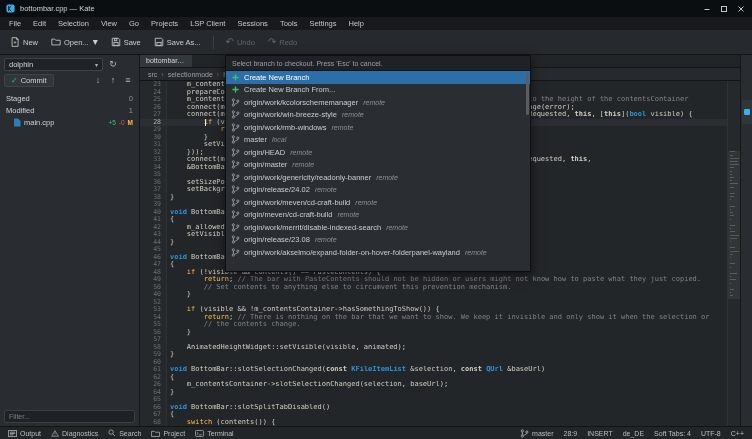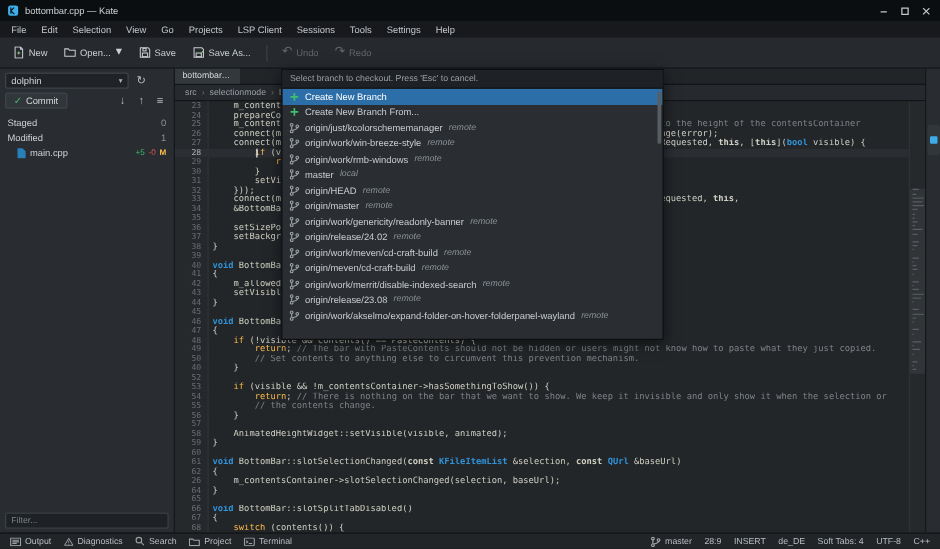--- a/index.html
+++ b/index.html
@@ -381,21 +381,21 @@
       </div>
       <div class="bp-row">
         <span class="ic bp-ic">
           <svg width="9" height="9" viewBox="0 0 10 10" fill="none" stroke="currentColor">
             <circle cx="2.6" cy="2.1" r="1.2"></circle>
             <circle cx="2.6" cy="7.9" r="1.2"></circle>
             <circle cx="7.6" cy="3.4" r="1.2"></circle>
             <path d="M2.6 3.3v3.4M7.6 4.6c0 1.7-2.6 1.7-3.9 2.4"></path>
           </svg>
         </span>
-        <span class="bp-label">origin/just/kcolorschememanager</span>
+        <span class="bp-label">origin/work/kcolorschememanager</span>
         <span class="bp-tag">remote</span>
       </div>
       <div class="bp-row">
         <span class="ic bp-ic">
           <svg width="9" height="9" viewBox="0 0 10 10" fill="none" stroke="currentColor">
             <circle cx="2.6" cy="2.1" r="1.2"></circle>
             <circle cx="2.6" cy="7.9" r="1.2"></circle>
             <circle cx="7.6" cy="3.4" r="1.2"></circle>
             <path d="M2.6 3.3v3.4M7.6 4.6c0 1.7-2.6 1.7-3.9 2.4"></path>
           </svg>

